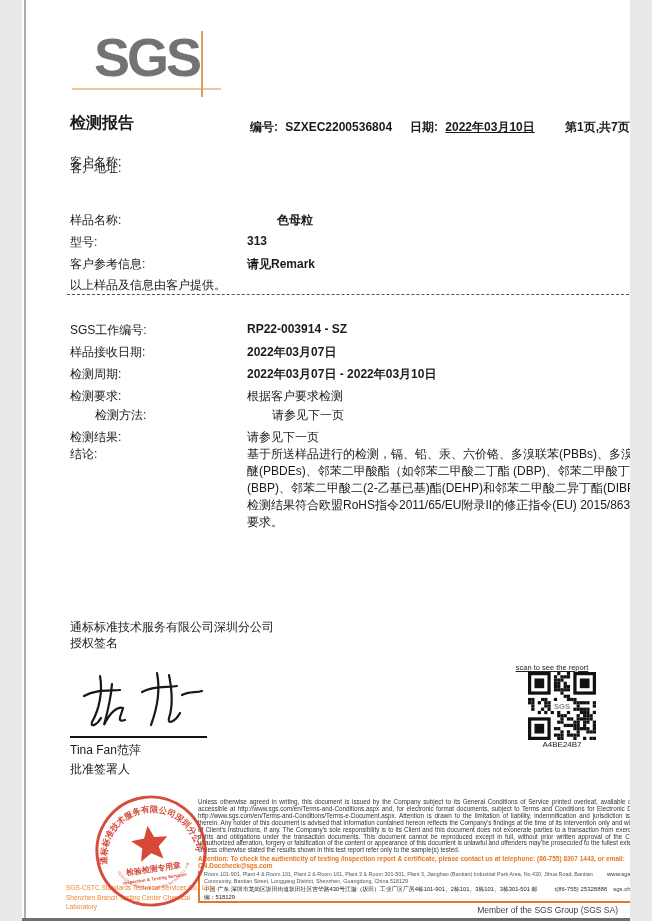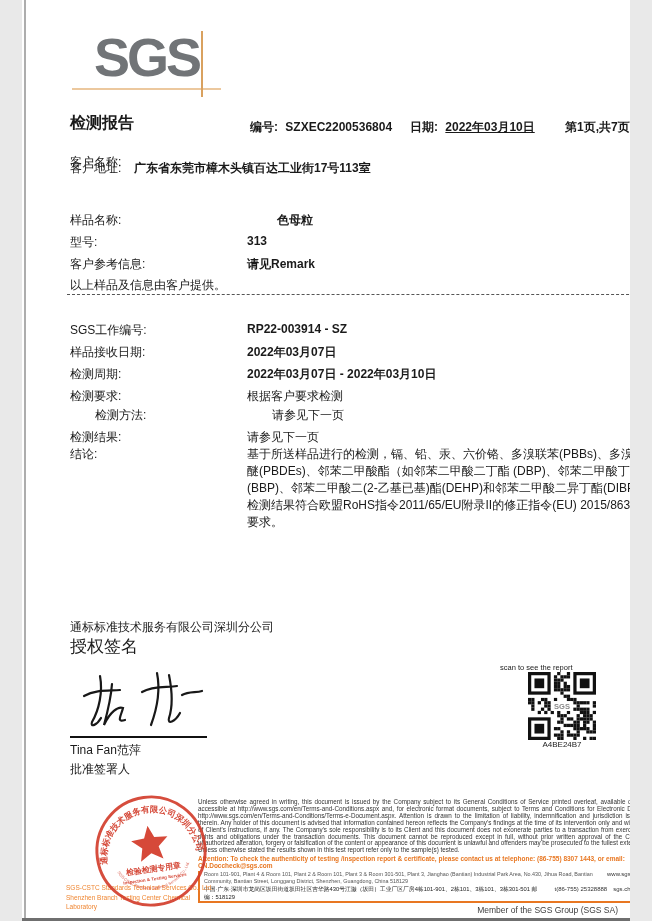--- a/index.html
+++ b/index.html
@@ -17,26 +17,26 @@
   .doc-title{left:48px;top:113px;font-size:16px;font-weight:bold;}
   .hdr{top:119px;font-size:12px;font-weight:bold;white-space:nowrap;}
   .row{position:absolute;left:48px;display:flex;font-size:12px;white-space:nowrap;}
   .row .lbl{flex:none;}
   .w-cust{width:64px;}
   .w-det{width:177px;}
   .val-b{font-weight:bold;}
   .dash{left:45px;top:294px;width:597px;border-top:1px dashed #555;}
   .conc-val{position:absolute;left:225px;top:446px;width:420px;font-size:12px;line-height:17px;white-space:normal;}
   .sig-company{left:48px;top:619px;font-size:12px;}
-  .sig-auth{left:48px;top:635px;font-size:17px;}
+  .sig-auth{left:48px;top:635px;font-size:12px;}
   .sig-svg{left:56px;top:662px;}
   .sig-line{left:48px;top:736px;width:137px;border-top:2px solid #111;}
   .sig-name{left:48px;top:742px;font-size:12px;}
   .sig-role{left:48px;top:761px;font-size:12px;}
-  .qr-caption{left:478px;top:663px;width:84px;font-size:7.5px;color:#222;}
+  .qr-caption{left:488px;top:663px;width:84px;text-align:center;font-size:7.5px;color:#222;text-decoration:underline;}
   .qr-svg{left:506px;top:672px;}
   .qr-code-text{left:498px;top:740px;width:84px;text-align:center;font-size:8px;color:#222;}
   .stamp-svg{left:66px;top:792px;transform:rotate(-8deg);z-index:5;}
   .cstc{left:44px;width:150px;font-size:6.5px;color:#ef8632;line-height:9px;z-index:1;}
   .footer-block{left:176px;top:799px;width:469px;}
   .disclaimer{font-size:6.3px;line-height:6.9px;color:#333;text-align:justify;margin:0;}
   .attention{font-size:6.5px;line-height:7px;color:#e87722;font-weight:bold;margin:1px 0 2px 0;text-align:left;}
   .addr{border-left:2px solid #e87722;padding-left:4px;}
   .addr-row{display:flex;gap:6px;align-items:baseline;}
   .addr-en{font-size:5.4px;color:#555;flex:1;line-height:7px;}
@@ -66,21 +66,20 @@
     <span>日期:</span>
     <span style="margin-left:4px;text-decoration:underline;">2022年03月10日</span>
   </div>
   <div class="abs hdr" style="left:543px;">第1页,共7页</div>
 
   <div class="row" style="top:154px;">
     <span class="lbl w-cust">客户名称:</span>
   </div>
   <div class="row" style="top:160px;justify-content:center;">
     <span class="lbl w-cust">客户地址:</span>
-    <span class="val-b">广东省东莞市樟木头镇百达工业街17号113室</span>
   </div>
 
   <div class="row" style="top:212px;gap:30px;">
     <span class="lbl w-det">样品名称:</span>
     <span class="val-b">色母粒</span>
   </div>
   <div class="row" style="top:234px;">
     <span class="lbl w-det">型号:</span>
     <span class="val-b">313</span>
   </div>

